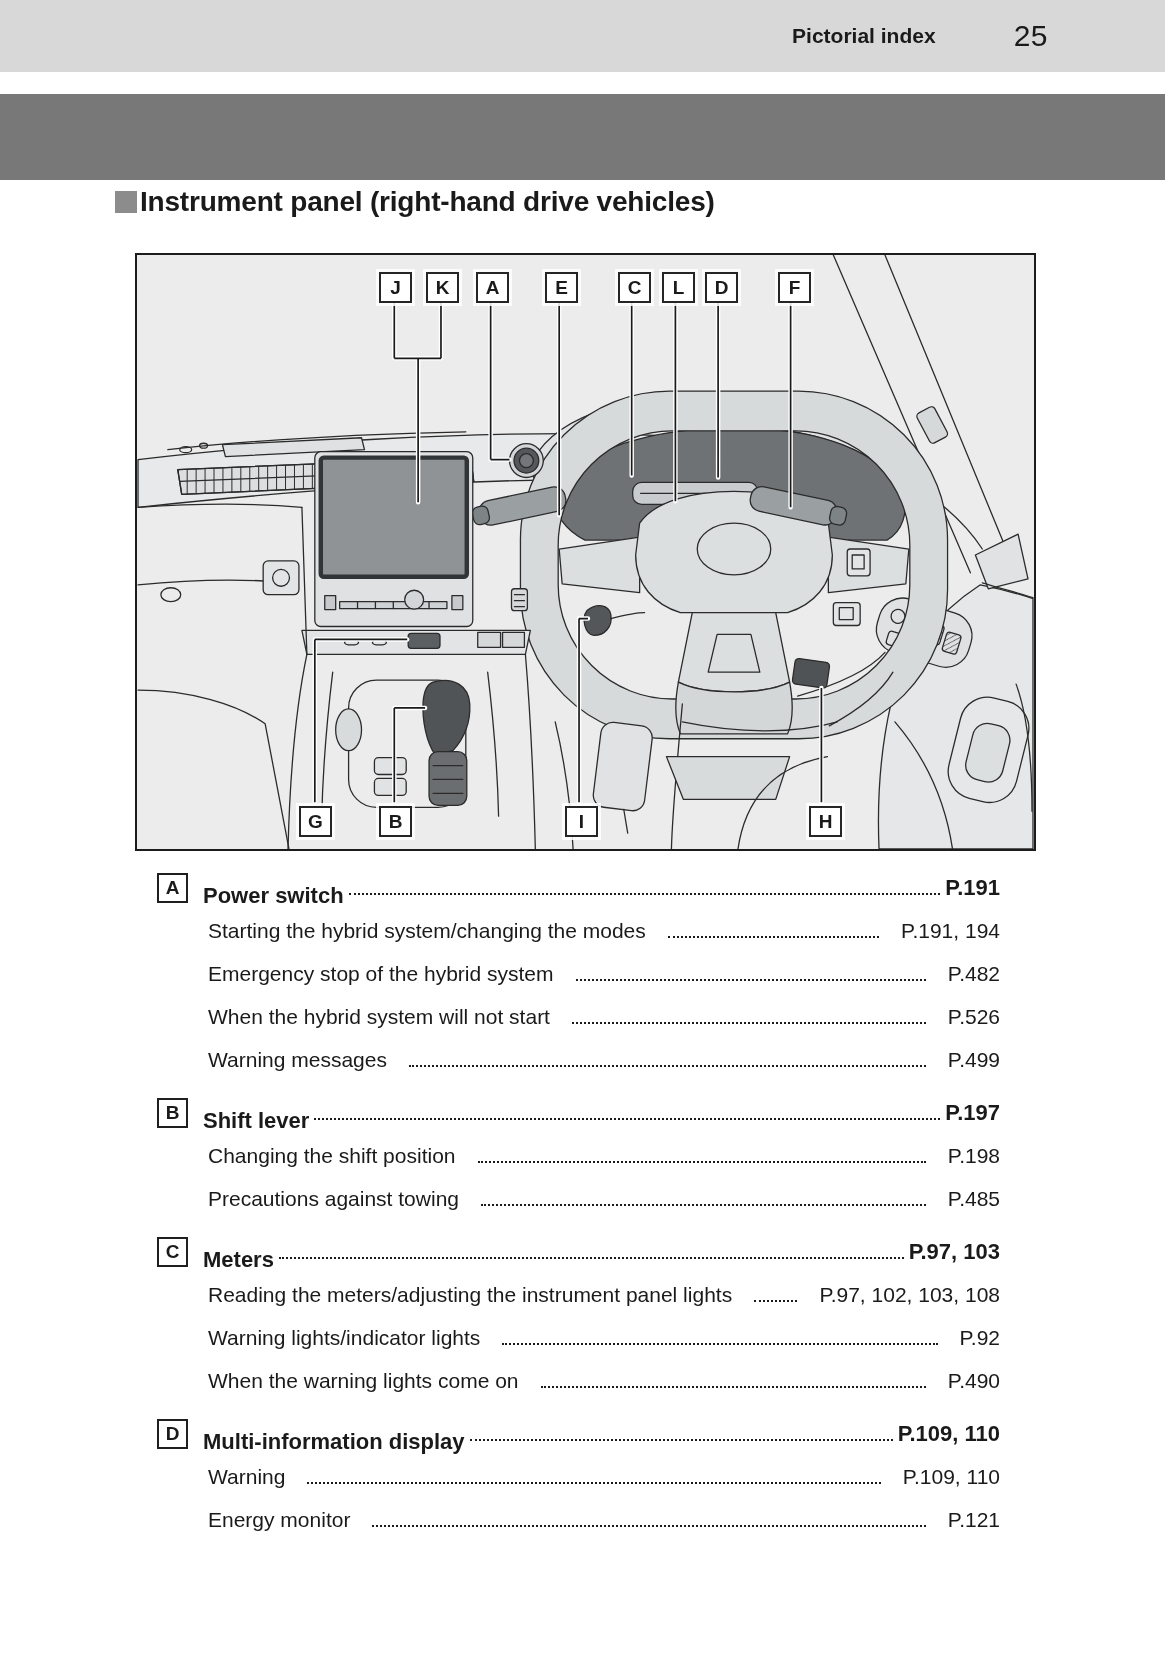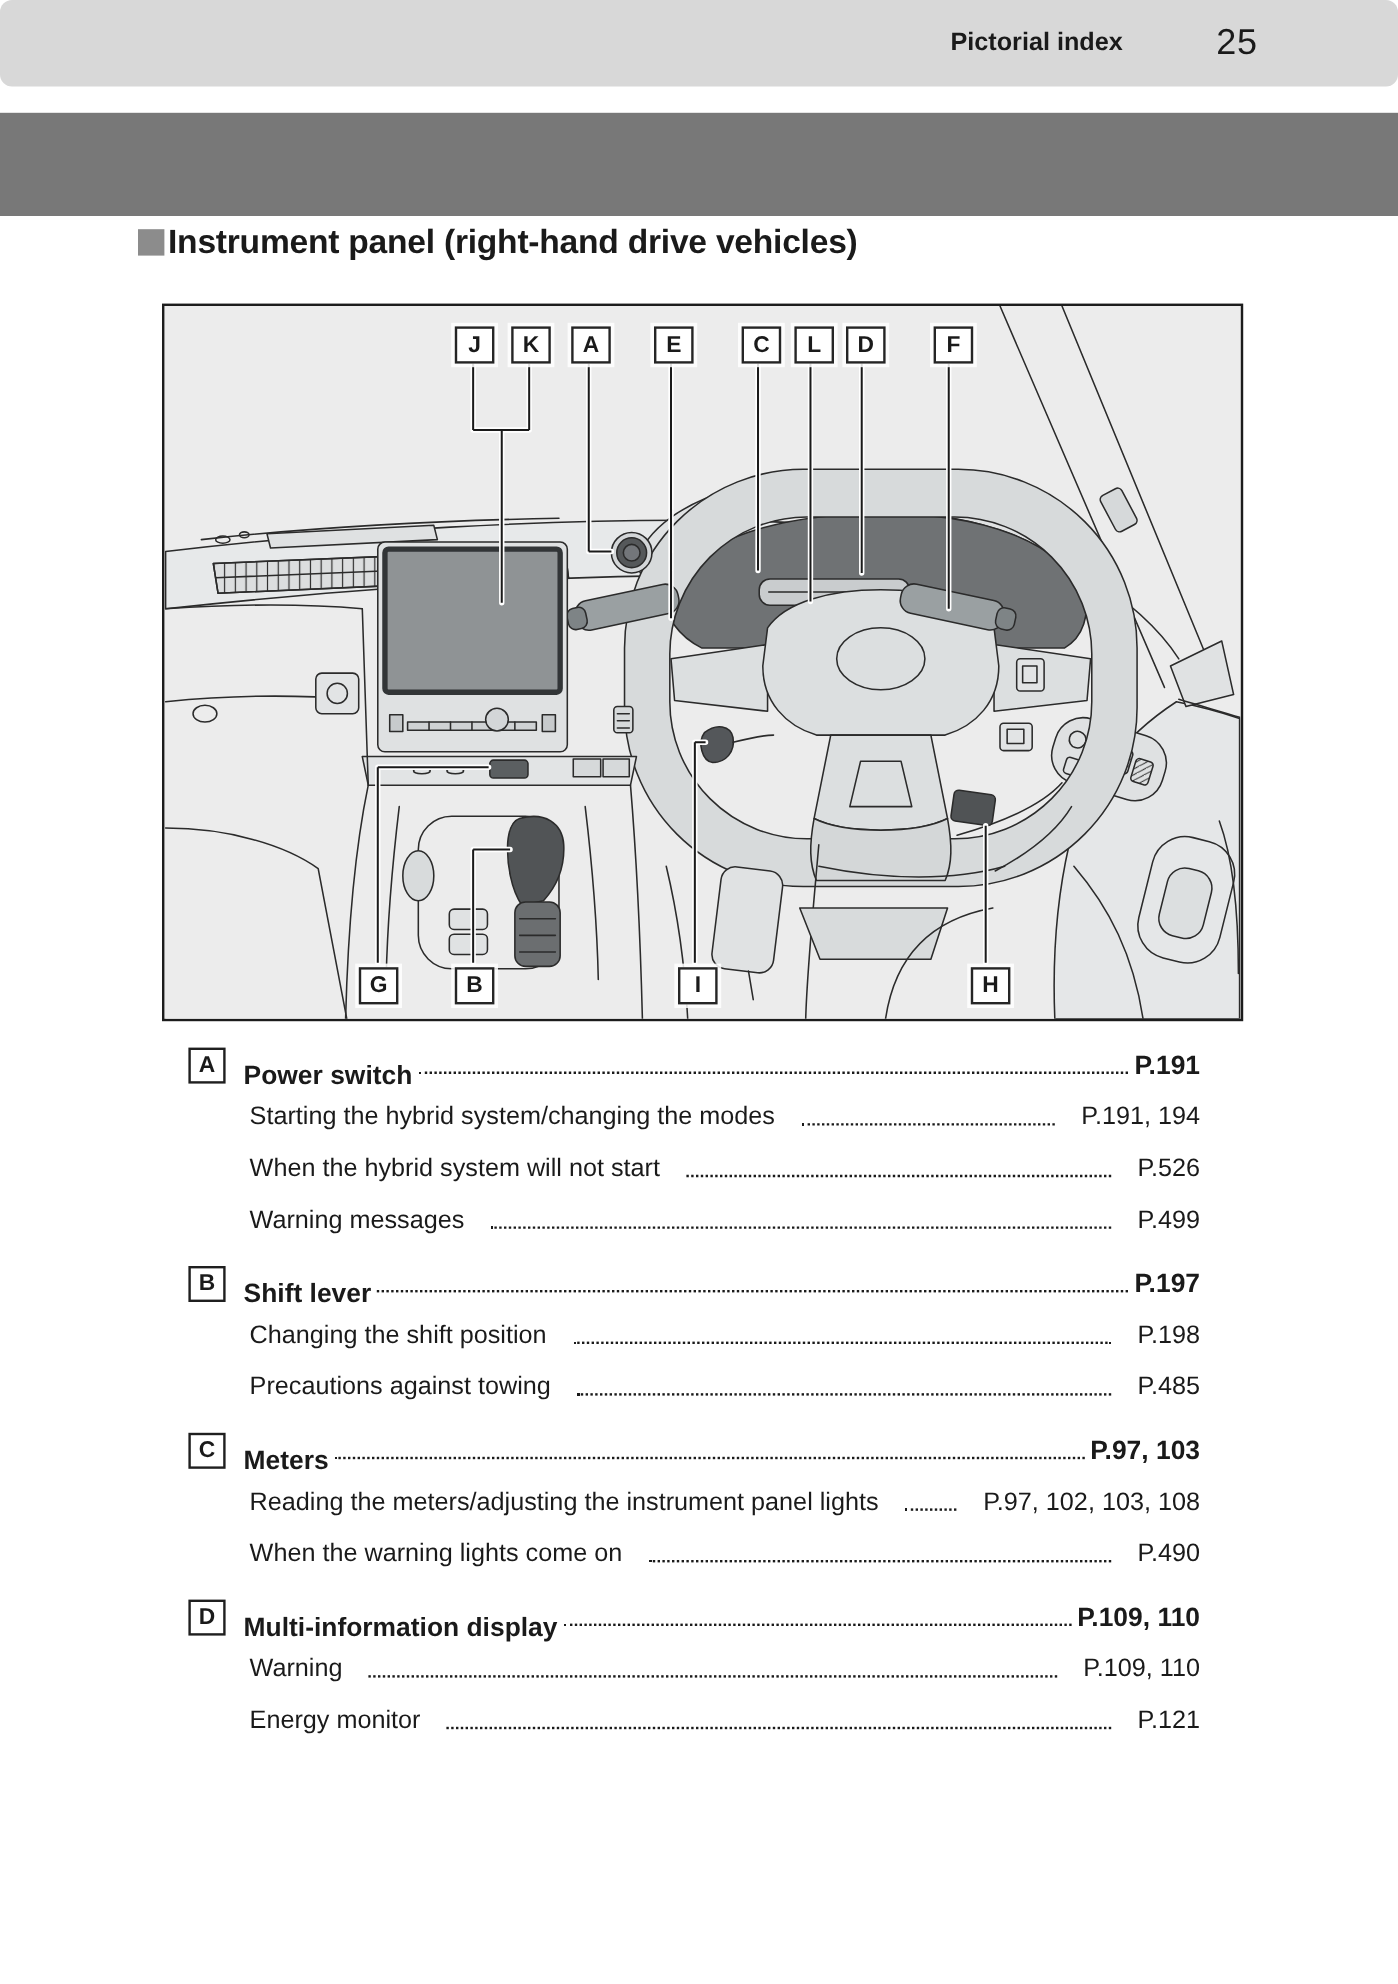--- a/index.html
+++ b/index.html
@@ -3,21 +3,21 @@
 <meta charset="utf-8">
 <style>
   html,body { margin:0; padding:0; background:#ffffff; }
   .page {
     position:relative; width:1165px; height:1653px; background:#ffffff;
     font-family:"Liberation Sans", sans-serif; color:#1a1a1a; overflow:hidden;
   }
   
   .header-bar {
     position:absolute; left:0; top:0; width:1165px; height:72px; background:#d8d8d8;
-    display:flex; align-items:center; justify-content:flex-end; padding-right:117px; box-sizing:border-box;border-radius:10px;
+    display:flex; align-items:center; justify-content:flex-end; padding-right:117px; box-sizing:border-box;
   }
   .header-label { font-weight:700; font-size:21px; }
   .header-page  { font-weight:400; font-size:30px; margin-left:78px; letter-spacing:0.5px; }
   .section-band { position:absolute; left:0; top:94px; width:1165px; height:86px; background:#787878; }
   
   .title-row { position:absolute; left:115px; top:186px; display:flex; align-items:center; }
   .title-bullet { width:22px; height:22px; background:#8c8c8c; margin-right:3px; flex:none; }
   .title-text { font-weight:700; font-size:28px; letter-spacing:-0.2px; }
   
   .diagram {
@@ -236,20 +236,25 @@
       <span class="mlabel">Power switch</span>
       <span class="leader"></span>
       <span class="mpages">P.191</span>
     </div>
     <div class="row sub">
       <span class="slabel">Starting the hybrid system/changing the modes</span>
       <span class="leader"></span>
       <span class="spages">P.191, 194</span>
     </div>
     <div class="row sub">
+      <span class="slabel">Emergency stop of the hybrid system</span>
+      <span class="leader"></span>
+      <span class="spages">P.482</span>
+    </div>
+    <div class="row sub">
       <span class="slabel">When the hybrid system will not start</span>
       <span class="leader"></span>
       <span class="spages">P.526</span>
     </div>
     <div class="row sub">
       <span class="slabel">Warning messages</span>
       <span class="leader"></span>
       <span class="spages">P.499</span>
     </div>
 
@@ -275,20 +280,25 @@
       <span class="mlabel">Meters</span>
       <span class="leader"></span>
       <span class="mpages">P.97, 103</span>
     </div>
     <div class="row sub">
       <span class="slabel">Reading the meters/adjusting the instrument panel lights</span>
       <span class="leader"></span>
       <span class="spages">P.97, 102, 103, 108</span>
     </div>
     <div class="row sub">
+      <span class="slabel">Warning lights/indicator lights</span>
+      <span class="leader"></span>
+      <span class="spages">P.92</span>
+    </div>
+    <div class="row sub">
       <span class="slabel">When the warning lights come on</span>
       <span class="leader"></span>
       <span class="spages">P.490</span>
     </div>
 
     <div class="row main">
       <span class="lbox">D</span>
       <span class="mlabel">Multi-information display</span>
       <span class="leader"></span>
       <span class="mpages">P.109, 110</span>

